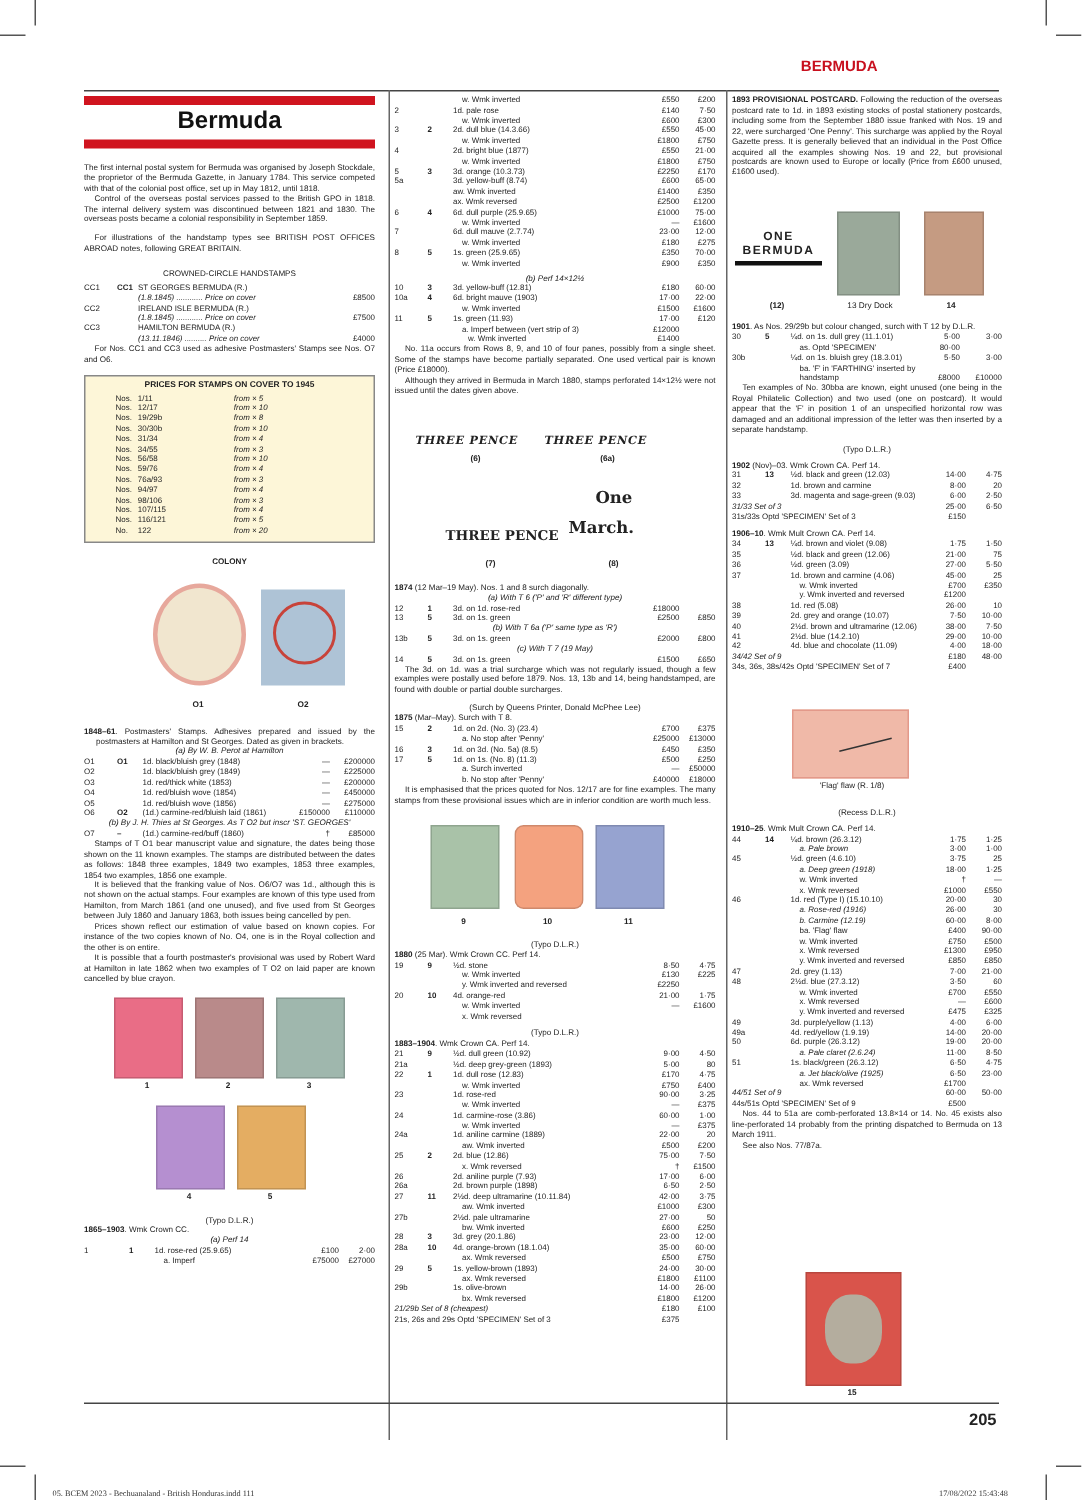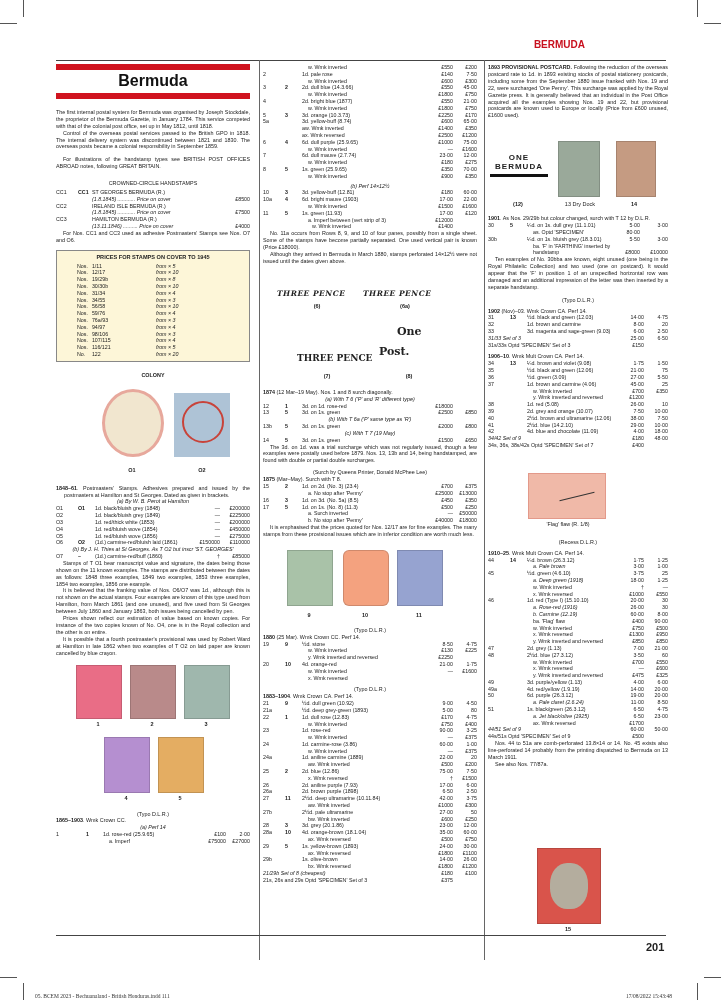--- a/index.html
+++ b/index.html
@@ -461,21 +461,21 @@
   <p class="ind">No. 11a occurs from Rows 8, 9, and 10 of four panes, possibly from a single sheet. Some of the stamps have become partially separated. One used vertical pair is known (Price £18000).</p>
   <p class="ind">Although they arrived in Bermuda in March 1880, stamps perforated 14×12½ were not issued until the dates given above.</p>
 
   <div style="position:relative;height:120px;">
     <div class="abs surch it" style="left:14px;top:26px;font-size:7.5px;letter-spacing:0.5px;">THREE PENCE</div>
     <div class="abs surch it" style="left:100px;top:26px;font-size:7.5px;letter-spacing:0.5px;">THREE PENCE</div>
     <div class="cap" style="left:46px;top:38px;width:16px;">(6)</div>
     <div class="cap" style="left:132px;top:38px;width:20px;">(6a)</div>
     <div class="abs surch" style="left:134px;top:64px;font-size:11px;">One</div>
     <div class="abs surch" style="left:34px;top:90px;font-size:9px;">THREE PENCE</div>
-    <div class="abs surch" style="left:116px;top:84px;font-size:11px;">Post.</div>
+    <div class="abs surch" style="left:116px;top:84px;font-size:11px;">March.</div>
     <div class="cap" style="left:56px;top:108px;width:16px;">(7)</div>
     <div class="cap" style="left:138px;top:108px;width:16px;">(8)</div>
   </div>
 
   <p style="margin-top:4px;"><span class="b">1874</span><span> (12 Mar–19 May). Nos. 1 and 8 surch diagonally.</span></p>
   <div class="ctr it">(a) With T 6 ('P' and 'R' different type)</div>
   <table class="tbl">
     <tbody>
         <tr>
           <td class="c-no">12</td>
@@ -1197,16 +1197,16 @@
     </table>
   <p class="ind">Nos. 44 to 51a are comb-perforated 13.8×14 or 14. No. 45 exists also line-perforated 14 probably from the printing dispatched to Bermuda on 13 March 1911.</p>
   <p class="ind">See also Nos. 77/87a.</p>
 </div>
 
 <div class="stamp" style="left:537px;top:848px;width:62px;height:74px;background:#d9544b;">
   <div style="position:absolute;left:12px;top:14px;width:38px;height:46px;background:#b4ad9e;border-radius:45%;"></div>
 </div>
 <div class="cap" style="left:561px;top:926px;width:14px;">15</div>
 <div class="abs" style="left:484px;top:935px;width:182px;height:1px;background:#444;"></div>
-<div class="abs" style="left:646px;top:941px;font-weight:bold;font-size:11px;">201</div>
+<div class="abs" style="left:646px;top:941px;font-weight:bold;font-size:11px;">205</div>
 
 <div class="abs" style="left:35px;top:993px;font-family:'Liberation Serif',serif;font-size:5.5px;color:#333;">05. BCEM 2023 - Bechuanaland - British Honduras.indd   111</div>
 <div class="abs" style="left:626px;top:993px;font-family:'Liberation Serif',serif;font-size:5.5px;color:#333;">17/08/2022   15:43:48</div>
 
 </body></html>

